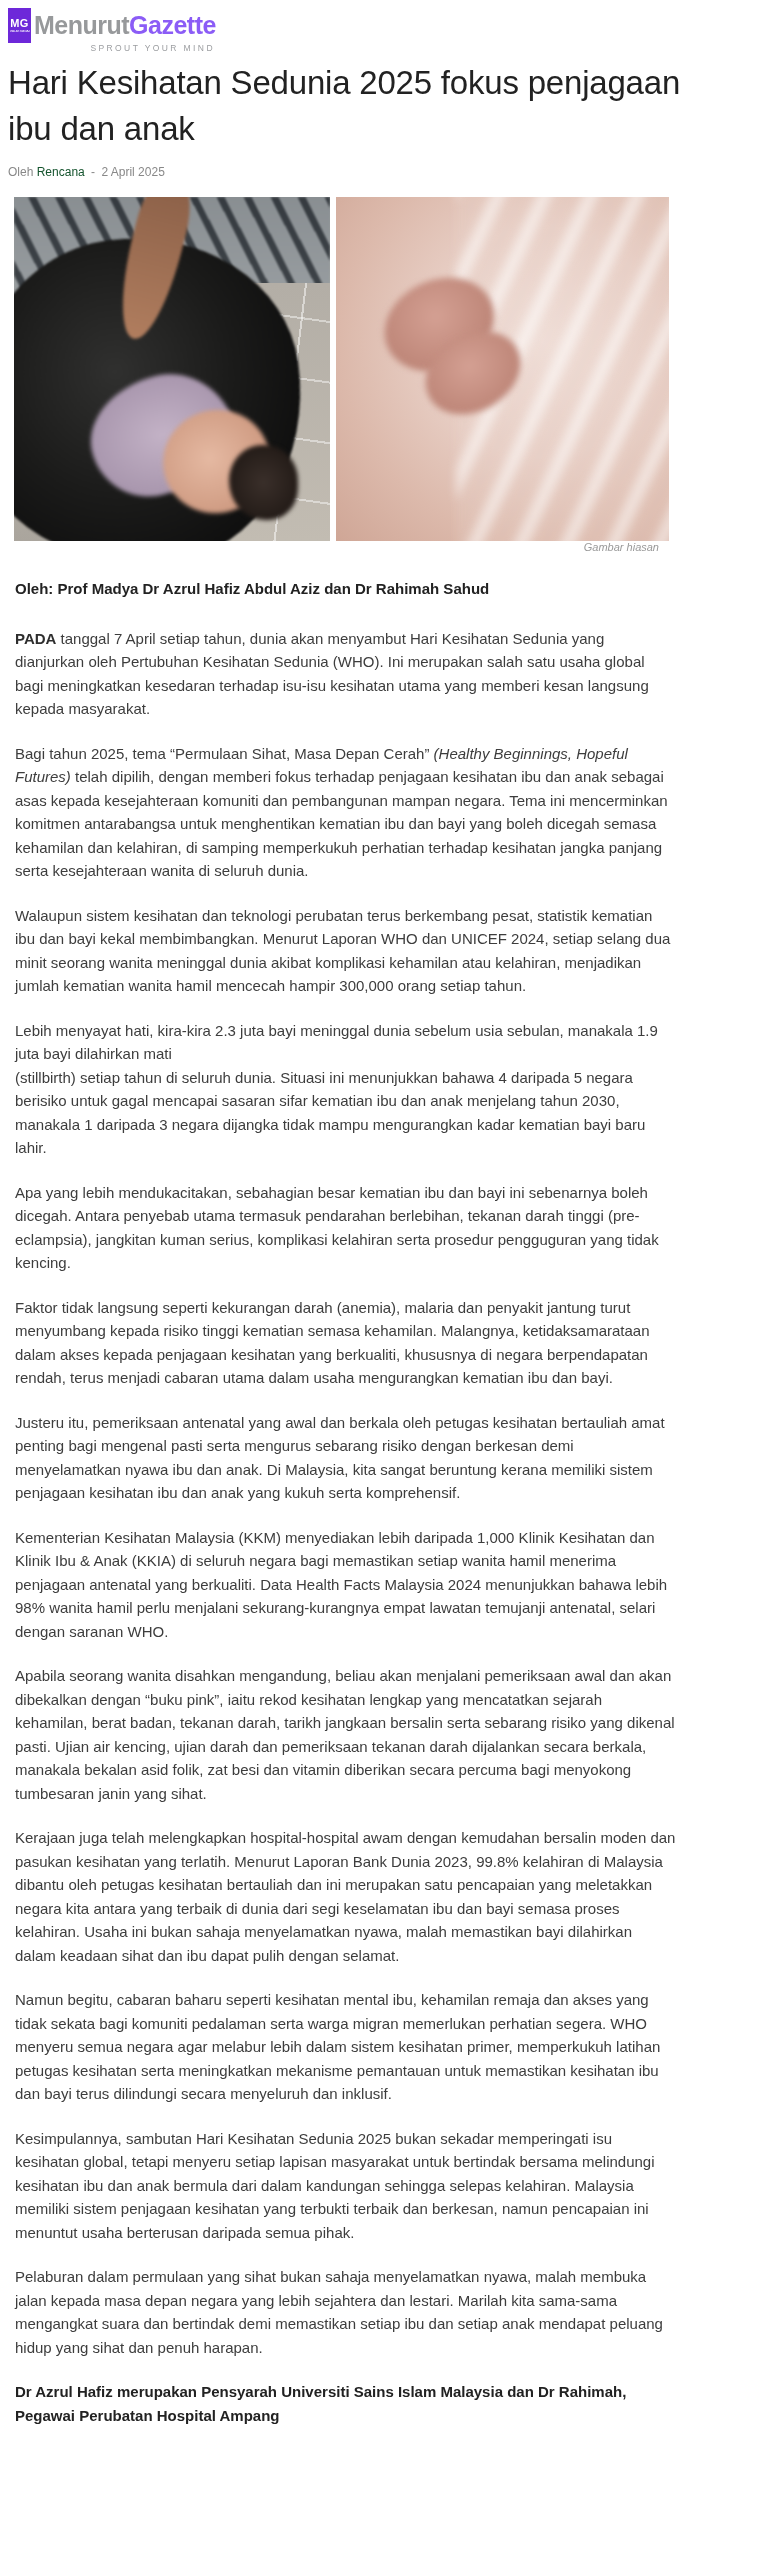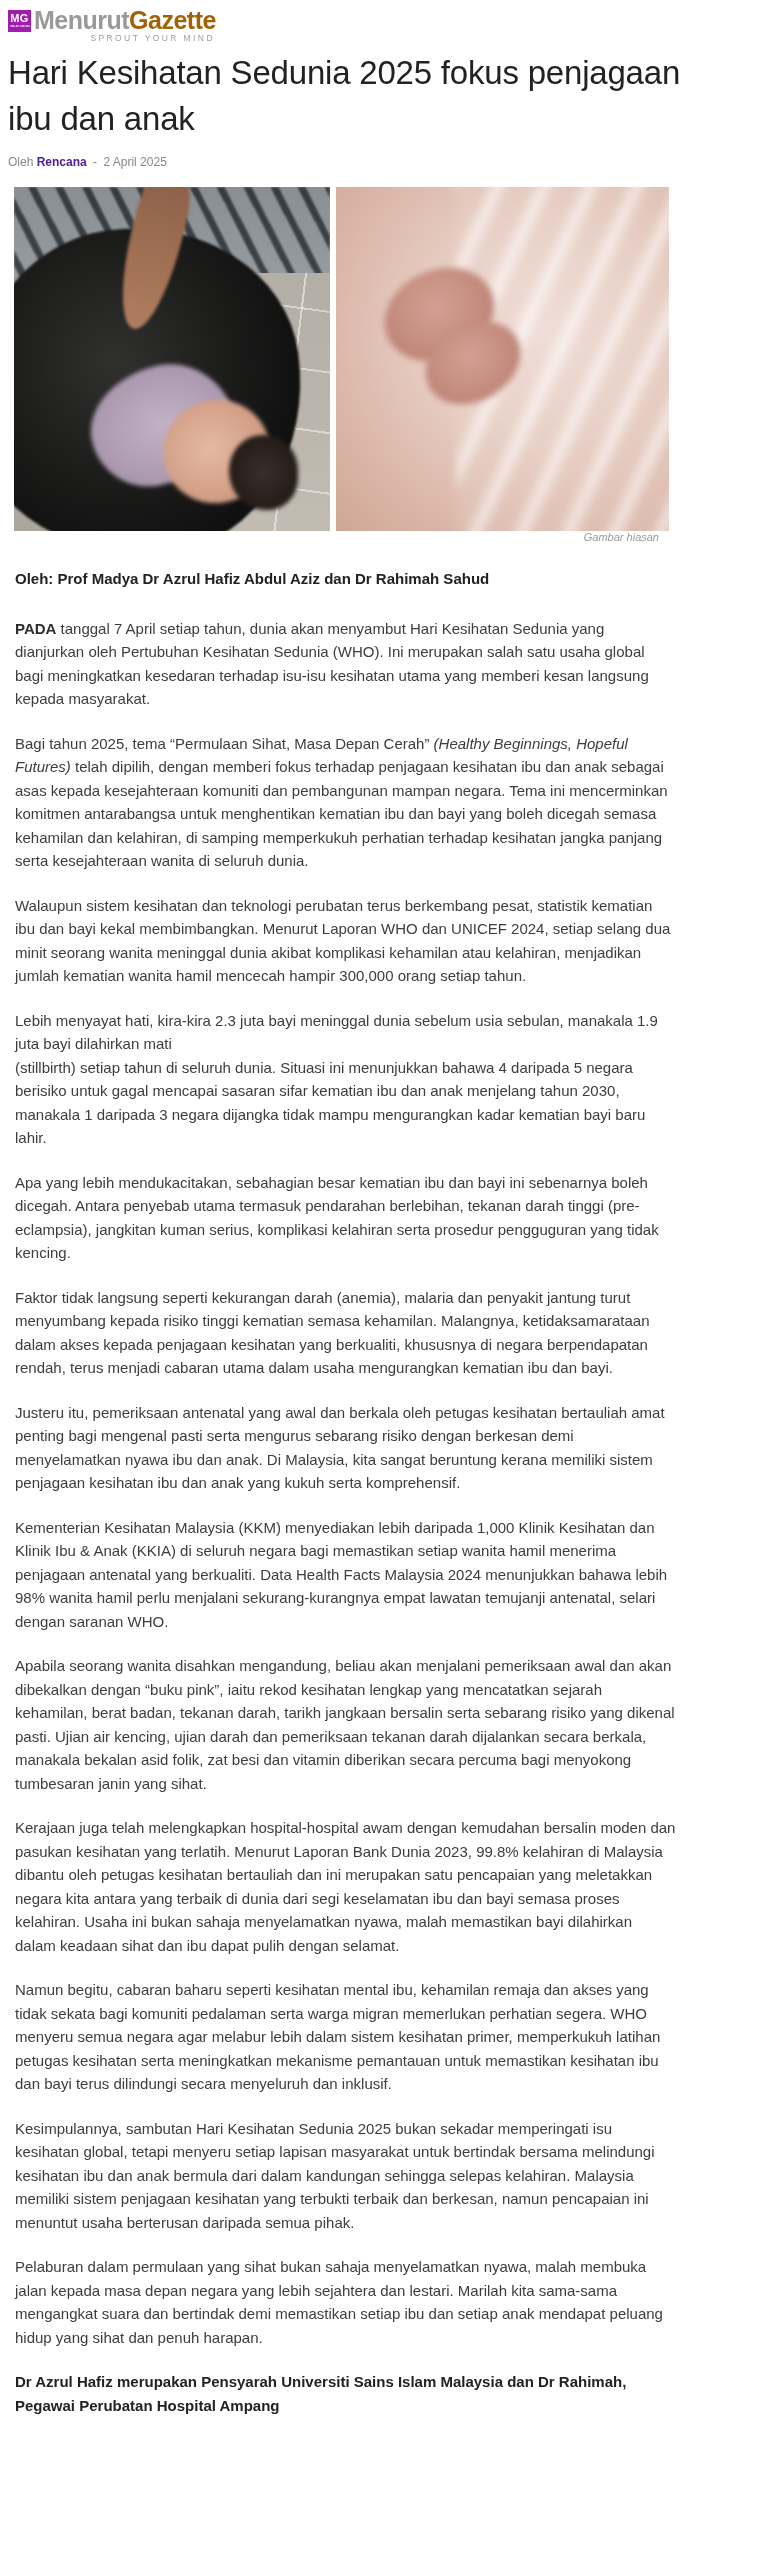--- a/index.html
+++ b/index.html
@@ -9,41 +9,41 @@
     font-family:"Liberation Sans","DejaVu Sans",sans-serif;
     color:#3f3f3f;
   }
   .page { padding:6px 10px 0 8px; }
 
   
   .site-header { display:flex; align-items:flex-start; padding:2px 0 0 0; }
   .logo-wrap { display:inline-block; cursor:pointer; }
   .logo-row { display:flex; align-items:center; line-height:1; }
   .mg-box {
-    width:23px; height:22px; background:#a21caf; color:#fff;
+    width:23px; height:35px; background:#6d28d9; color:#fff;
     font-weight:bold; font-size:11px; display:flex; flex-direction:column;
     align-items:center; justify-content:center; margin-right:3px;
     letter-spacing:0.5px;
   }
   .mg-box .mg-sub { font-size:3px; font-weight:normal; letter-spacing:0; margin-top:1px; white-space:nowrap; overflow:hidden; width:20px; }
   .wordmark { font-size:25px; font-weight:700; letter-spacing:-0.5px; }
   .wm-gray { color:#97999b; }
-  .wm-red  { color:#a16207; }
+  .wm-red  { color:#8b5cf6; }
   .tagline {
     color:#9b9da0; font-size:8.5px; font-weight:400; letter-spacing:2.4px;
     text-align:right; margin-top:0; padding-right:1px;
   }
 
   
   .article-title {
     font-size:33px; font-weight:400; color:#222; line-height:1.38;
     max-width:689px; margin-top:7px; letter-spacing:-0.2px;
   }
   .byline { font-size:12px; color:#888; margin-top:14px; }
-  .byline .author { color:#4c1d95; font-weight:700; cursor:pointer;text-align:right; }
+  .byline .author { color:#14532d; font-weight:400; cursor:pointer;text-align:right; }
   .byline .sep { margin:0 3px; }
 
   
   .featured {
     margin-top:18px; margin-left:6px; width:655px; height:344px;
     display:flex; gap:6px; background:#fff;
   }
   .photo { position:relative; overflow:hidden; height:100%; }
   .photo-left { width:316px; background:
       linear-gradient(180deg,#8e9496 0%,#a7a8a3 30%,#b9b4ab 60%,#aaa59d 100%); }

